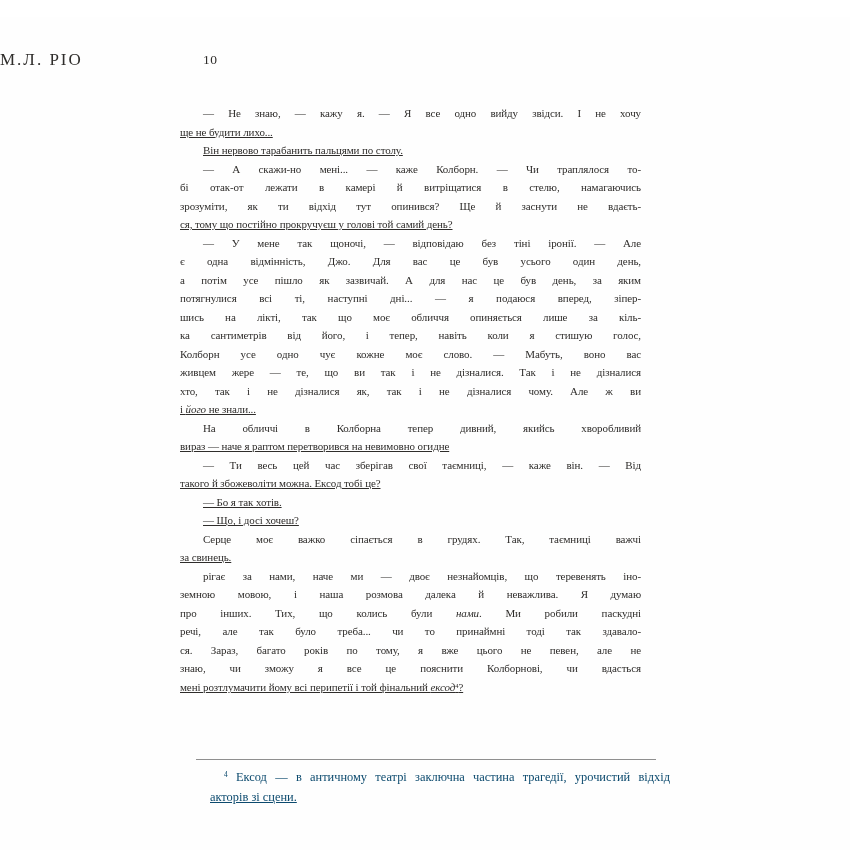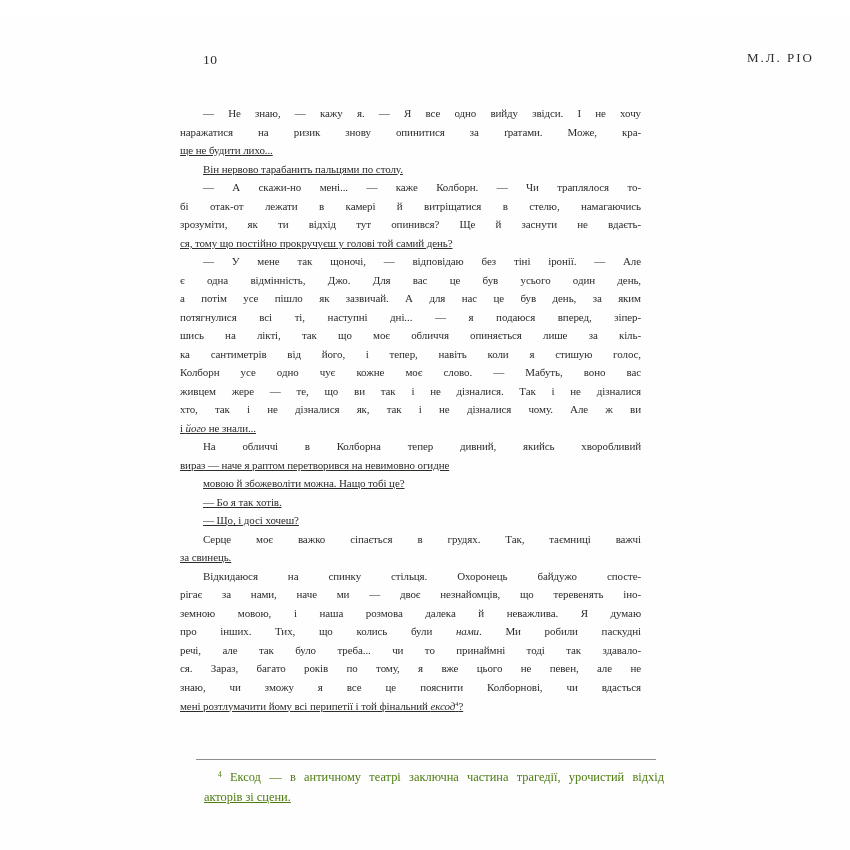--- a/index.html
+++ b/index.html
@@ -25,22 +25,22 @@
     height: 22px;
   }
   .page-number {
     position: absolute;
     left: 203px;
     top: 2px;
     font-size: 13.5px;
     letter-spacing: 0.5px;
   }
   .running-title {
-    text-align: right;
-    font-size: 13px;
+    text-align: left;
+    font-size: 17px;
     letter-spacing: 2px;
     white-space: nowrap;
   }
   .body-text {
     position: absolute;
     top: 87px;
     left: 180px;
     width: 461px;
     font-size: 11px;
     line-height: 18.52px;
@@ -68,41 +68,40 @@
     position: absolute;
     top: 742px;
     left: 196px;
     width: 460px;
     height: 0;
     border-top: 1.5px solid #8f8f8f;
   }
   .footnote {
     position: absolute;
     top: 751px;
-    left: 204px;
+    left: 210px;
     width: 460px;
     font-size: 12.4px;
     line-height: 19.5px;
-    color: #4d7c0f;
+    color: #0c4a6e;
   }
   .footnote .para .tline:first-child { text-indent: 14px; }
 </style>
 </head>
 <body>
 
 <div class="page">
   <div class="header">
     <span class="page-number">10</span>
     <div class="running-title">М.Л. РІО</div>
   </div>
 
   <div class="body-text">
       <div class="para">
         <span class="tline"><span>— Не знаю, — кажу я. — Я все одно вийду звідси. І не хочу</span></span>
-        <span class="tline"><span>наражатися на ризик знову опинитися за ґратами. Може, кра-</span></span>
         <span class="tline"><span>ще не будити лихо...</span></span>
       </div>
       <div class="para">
         <span class="tline"><span>Він нервово тарабанить пальцями по столу.</span></span>
       </div>
       <div class="para">
         <span class="tline"><span>— А скажи-но мені... — каже Колборн. — Чи траплялося то-</span></span>
         <span class="tline"><span>бі отак-от лежати в камері й витріщатися в стелю, намагаючись</span></span>
         <span class="tline"><span>зрозуміти, як ти відхід тут опинився? Ще й заснути не вдаєть-</span></span>
         <span class="tline"><span>ся, тому що постійно прокручуєш у голові той самий день?</span></span>
@@ -117,34 +116,34 @@
         <span class="tline"><span>Колборн усе одно чує кожне моє слово. — Мабуть, воно вас</span></span>
         <span class="tline"><span>живцем жере — те, що ви так і не дізналися. Так і не дізналися</span></span>
         <span class="tline"><span>хто, так і не дізналися як, так і не дізналися чому. Але ж ви</span></span>
         <span class="tline"><span>і </span><em>його</em><span> не знали...</span></span>
       </div>
       <div class="para">
         <span class="tline"><span>На обличчі в Колборна тепер дивний, якийсь хворобливий</span></span>
         <span class="tline"><span>вираз — наче я раптом перетворився на невимовно огидне</span></span>
       </div>
       <div class="para">
-        <span class="tline"><span>мовою й збожеволіти можна. Нащо тобі це?</span></span>
+        <span class="tline"><span>— Ти весь цей час зберігав свої таємниці, — каже він. — Від</span></span>
+        <span class="tline"><span>такого й збожеволіти можна. Ексод тобі це?</span></span>
       </div>
       <div class="para">
         <span class="tline"><span>— Бо я так хотів.</span></span>
       </div>
       <div class="para">
         <span class="tline"><span>— Що, і досі хочеш?</span></span>
       </div>
       <div class="para">
         <span class="tline"><span>Серце моє важко сіпається в грудях. Так, таємниці важчі</span></span>
         <span class="tline"><span>за свинець.</span></span>
       </div>
       <div class="para">
-        <span class="tline"><span>Відкидаюся на спинку стільця. Охоронець байдужо спосте-</span></span>
         <span class="tline"><span>рігає за нами, наче ми — двоє незнайомців, що теревенять іно-</span></span>
         <span class="tline"><span>земною мовою, і наша розмова далека й неважлива. Я думаю</span></span>
         <span class="tline"><span>про інших. Тих, що колись були </span><em>нами</em><span>. Ми робили паскудні</span></span>
         <span class="tline"><span>речі, але так було треба... чи то принаймні тоді так здавало-</span></span>
         <span class="tline"><span>ся. Зараз, багато років по тому, я вже цього не певен, але не</span></span>
         <span class="tline"><span>знаю, чи зможу я все це пояснити Колборнові, чи вдасться</span></span>
         <span class="tline"><span>мені розтлумачити йому всі перипетії і той фінальний </span><em>ексод</em><sup>4</sup><span>?</span></span>
       </div>
     </div>
 

